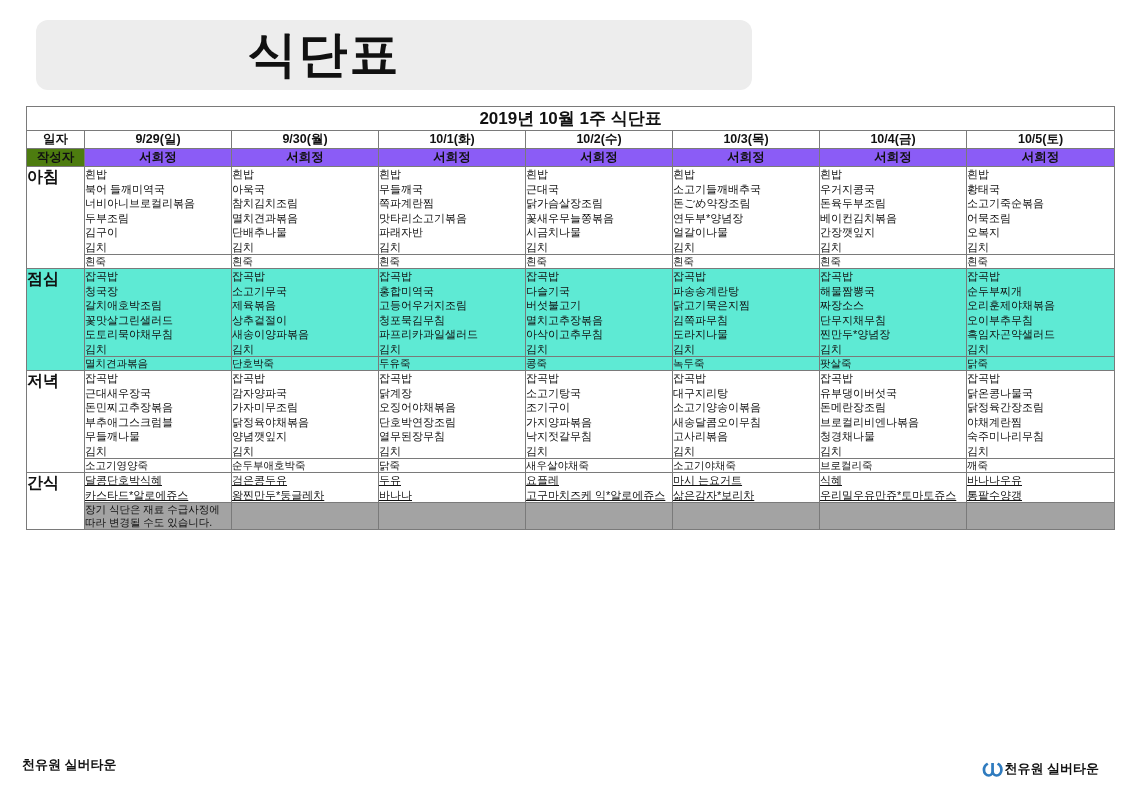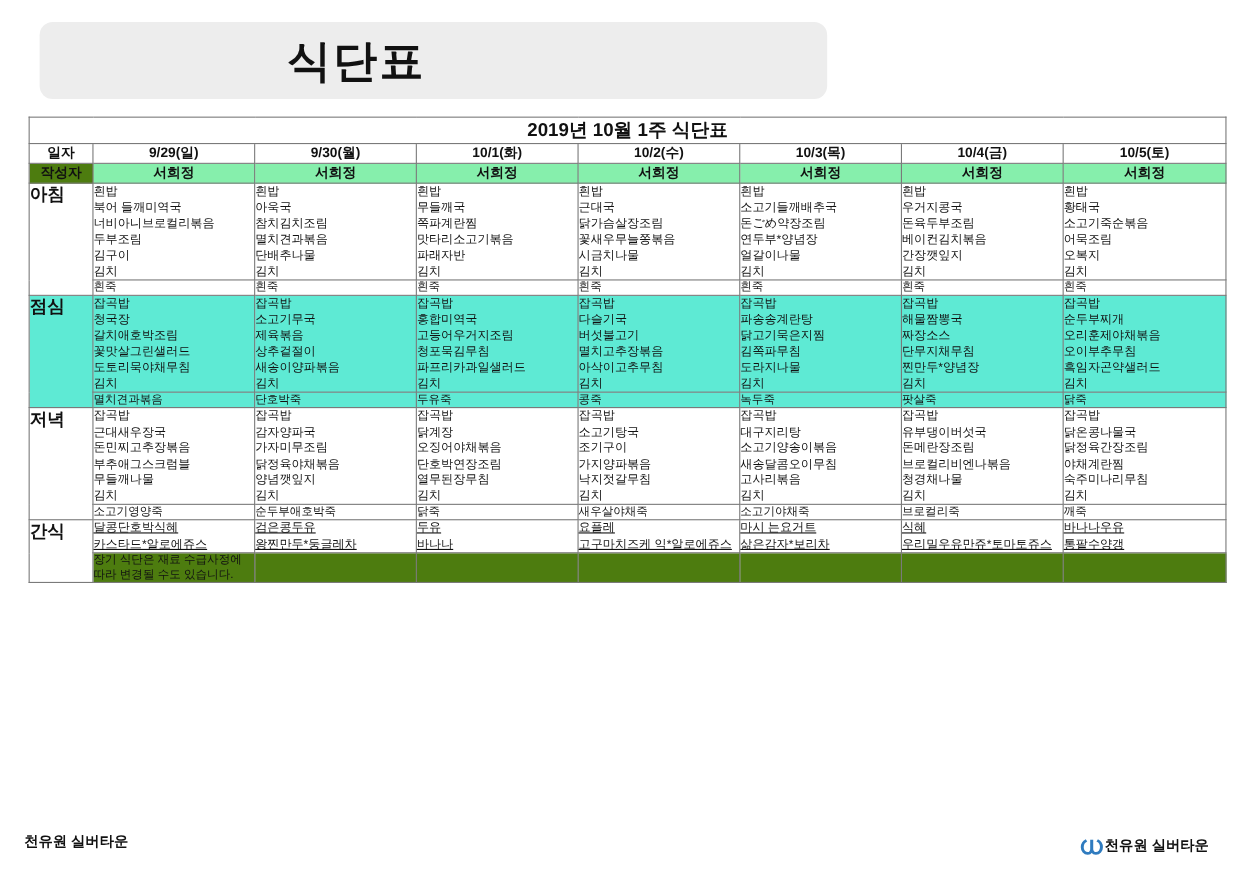--- a/index.html
+++ b/index.html
@@ -28,21 +28,21 @@
   }
   .title-text {
     position: absolute;
     left: 36px;
     top: 20px;
     width: 576px;
     height: 70px;
     display: flex;
     align-items: center;
     justify-content: center;
-    font-size: 40px;
+    font-size: 49px;
     font-weight: bold;
     color: #111;
     letter-spacing: 2px;
   }
   
   .table-wrap {
     position: absolute;
     left: 18px;
     top: 106px;
     width: 1088px;
@@ -72,21 +72,21 @@
     font-size: 12.5px;
     font-weight: bold;
     padding: 4px 0 5px 0;
     color: #111;
   }
   .row-writer td {
     text-align: center;
     font-size: 12.5px;
     font-weight: bold;
     padding: 4px 0 5px 0;
-    background: #86efac;
+    background: #8b5cf6;
     color: #111;
   }
   .row-writer td.label-cell { background: #4d7c0f; }
   .label-cell {
     text-align: left;
     font-weight: bold;
     font-size: 16px;
     vertical-align: middle;
     color: #111;
   }
@@ -110,21 +110,21 @@
     padding: 4px 3px 4px 6px;
     color: #111;
     white-space: pre-line;
     text-decoration: underline;
   }
   .note-cell {
     font-size: 10.5px;
     line-height: 13px;
     padding: 3px 3px 3px 6px;
     color: #111;
-    background: #4d7c0f;
+    background: #a3a3a3;
     white-space: pre-line;
   }
   
   .footer-left {
     position: absolute;
     left: 22px;
     bottom: 20px;
     font-size: 13px;
     font-weight: bold;
     color: #111;

